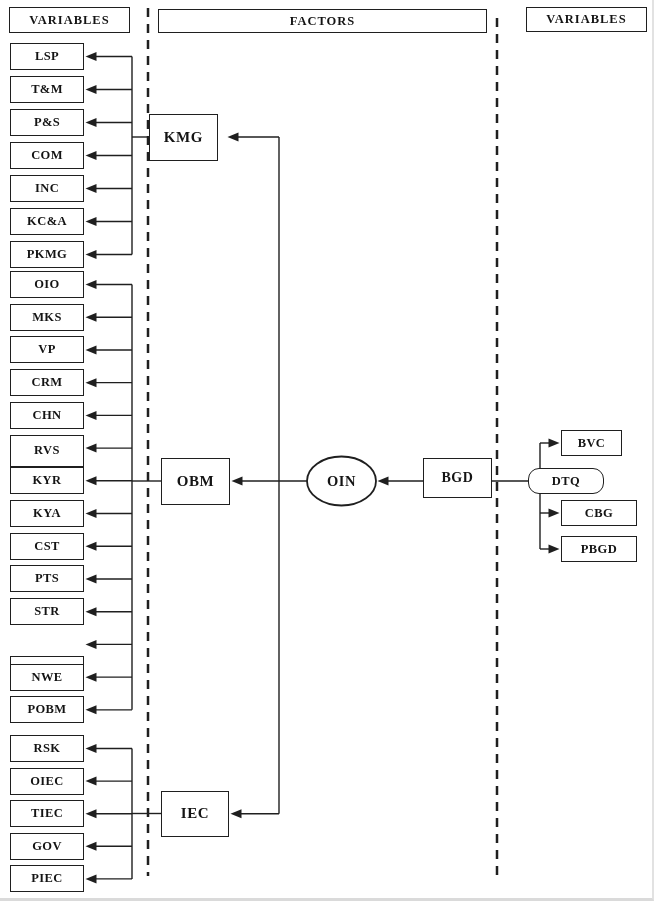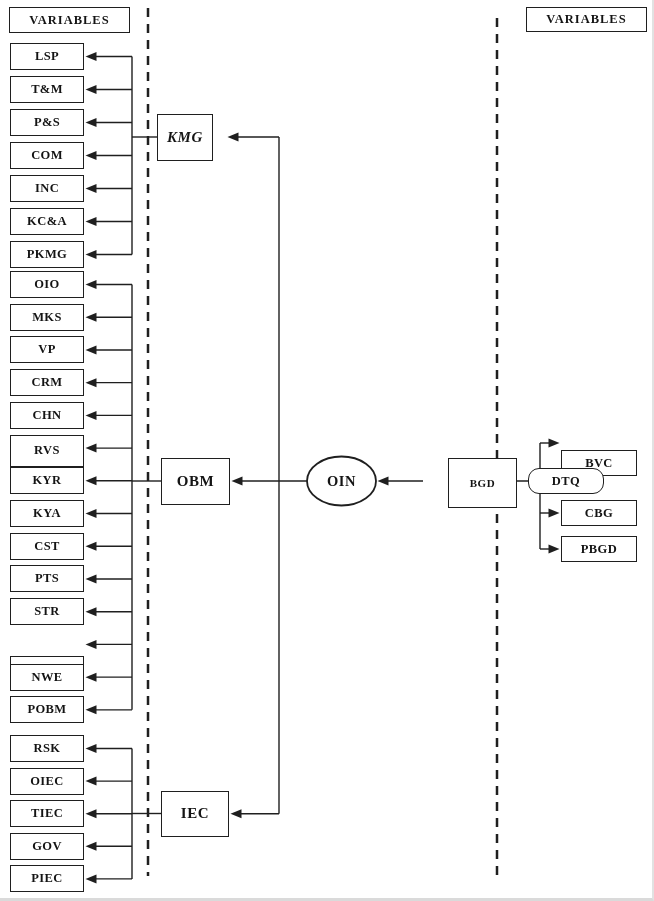--- a/index.html
+++ b/index.html
@@ -107,20 +107,23 @@
       <polygon points="559.5,481 548.5,476.5 548.5,485.5" fill="#1f1f1f"></polygon>
       <line x1="540" y1="513" x2="551" y2="513" stroke="#1f1f1f" stroke-width="1.4"></line>
       <polygon points="559.5,513 548.5,508.5 548.5,517.5" fill="#1f1f1f"></polygon>
       <line x1="540" y1="549" x2="551" y2="549" stroke="#1f1f1f" stroke-width="1.4"></line>
       <polygon points="559.5,549 548.5,544.5 548.5,553.5" fill="#1f1f1f"></polygon>
     </svg>
 
   <div class="box hdr" style="left:9px; top:7px; width:121px; height:26px;">
     <span>VARIABLES</span>
   </div>
+  <div class="box hdr" style="left:158px; top:9px; width:329px; height:24px;">
+    <span>FACTORS</span>
+  </div>
   <div class="box hdr" style="left:526px; top:7px; width:121px; height:25px;">
     <span>VARIABLES</span>
   </div>
 
   <div id="generated">
       <div class="box vbox" style="left: 10px; top: 43px; width: 74px; height: 27px;">
         <span>LSP</span>
       </div>
       <div class="box vbox" style="left: 10px; top: 76px; width: 74px; height: 27px;">
         <span>T&amp;M</span>
@@ -133,21 +136,21 @@
       </div>
       <div class="box vbox" style="left: 10px; top: 175px; width: 74px; height: 27px;">
         <span>INC</span>
       </div>
       <div class="box vbox" style="left: 10px; top: 208px; width: 74px; height: 27px;">
         <span>KC&amp;A</span>
       </div>
       <div class="box vbox" style="left: 10px; top: 241px; width: 74px; height: 27px;">
         <span>PKMG</span>
       </div>
-      <div class="box fbox" style="left: 157px; top: 113.5px; width: 56px; height: 47px; font-style: italic;">
+      <div class="box fbox" style="left: 149px; top: 113.5px; width: 69px; height: 47px;">
         <span>KMG</span>
       </div>
       <div class="box vbox" style="left: 10px; top: 271px; width: 74px; height: 27px;">
         <span>OIO</span>
       </div>
       <div class="box vbox" style="left: 10px; top: 303.72px; width: 74px; height: 27px;">
         <span>MKS</span>
       </div>
       <div class="box vbox" style="left: 10px; top: 336.44px; width: 74px; height: 27px;">
         <span>VP</span>
@@ -199,34 +202,34 @@
       </div>
       <div class="box vbox" style="left: 10px; top: 832.8px; width: 74px; height: 27px;">
         <span>GOV</span>
       </div>
       <div class="box vbox" style="left: 10px; top: 865.4px; width: 74px; height: 27px;">
         <span>PIEC</span>
       </div>
       <div class="box fbox" style="left: 161px; top: 790.5px; width: 68px; height: 46px;">
         <span>IEC</span>
       </div>
-      <div class="box vbox" style="left: 561px; top: 450px; width: 76px; height: 26px; justify-content: center;">
+      <div class="box vbox" style="left: 561px; top: 430px; width: 61px; height: 26px; justify-content: center;">
         <span>BVC</span>
       </div>
       <div class="box vbox" style="left: 528px; top: 468px; width: 76px; height: 26px; border-radius: 11px;">
         <span>DTQ</span>
       </div>
       <div class="box vbox" style="left: 561px; top: 500px; width: 76px; height: 26px;">
         <span>CBG</span>
       </div>
       <div class="box vbox" style="left: 561px; top: 536px; width: 76px; height: 26px;">
         <span>PBGD</span>
       </div>
     </div>
 
-  <div class="box" style="left:448px; top:458px; width:69px; height:50px; font-size:11px; letter-spacing:0.6px;">
+  <div class="box" style="left:423px; top:458px; width:69px; height:40px; font-size:14px; letter-spacing:0.6px;">
     <span>BGD</span>
   </div>
 
   <div class="oval-label" style="left:307px; top:468px; width:69px; height:26px;">
     <span>OIN</span>
   </div>
 </div>
 
 </body></html>

